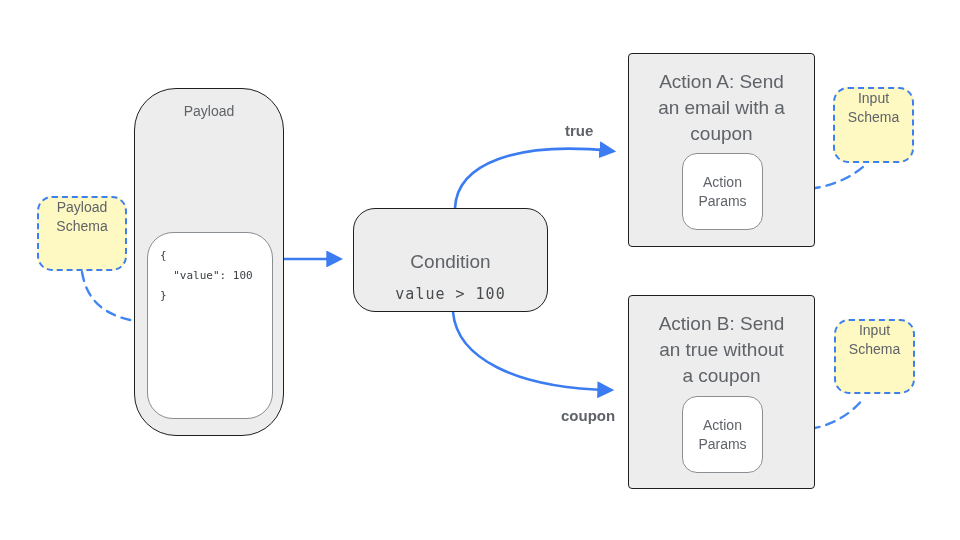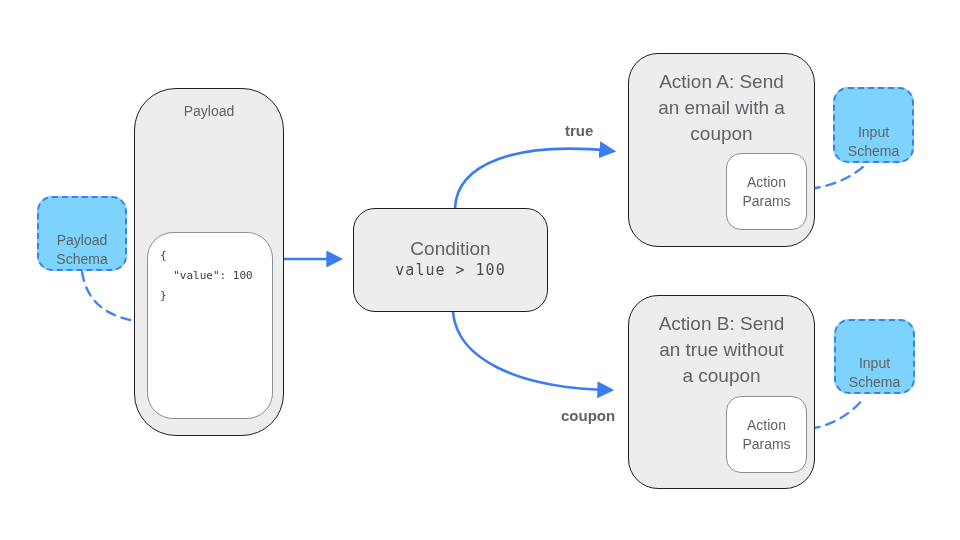--- a/index.html
+++ b/index.html
@@ -47,60 +47,60 @@
   .payload-box pre {
     margin: 0;
     padding: 13px 0 0 12px;
     font-family: "DejaVu Sans Mono", monospace;
     font-size: 11px;
     line-height: 20px;
     color: #3c4043;
     white-space: pre;
   }
   .condition { left: 353px; top: 208px; width: 195px; height: 104px; border-radius: 22px; }
-  .condition .node-title { margin-top: 27px; }
+  .condition .node-title { margin-top: 40px; }
   .condition-expr {
+    margin-top: 11px;
     font-family: "DejaVu Sans Mono", monospace;
     font-size: 15px;
     letter-spacing: 1px;
     color: #4a4d50;
   }
-  .action { width: 187px; height: 194px; border-radius: 30px; }
+  .action { width: 187px; height: 194px; border-radius: 4px; }
   .action-a { left: 628px; top: 53px; }
   .action-b { left: 628px; top: 295px; }
   .action .node-title { margin-top: 15px; font-size: 19px; line-height: 26px; }
   .params-box {
     position: absolute;
     left: 53px; top: 99px;
     width: 81px; height: 77px;
     background: #ffffff;
     border: 1px solid #8a8f94;
     border-radius: 15px;
     box-sizing: border-box;
     display: flex;
     align-items: center;
     justify-content: center;
-    margin-left: 44px;
   }
   .action-b .params-box { top: 100px; }
   .params-label {
     white-space: pre-line;
     font-size: 14px;
     line-height: 19px;
     color: #5f6368;
     text-align: center;
   }
   .schema {
     position: absolute;
-    background: #7dd3fc;
+    background: #fef9c3;
     border: 2.5px dashed #3d7ff2;
     border-radius: 15px;
     box-sizing: border-box;
     display: flex;
-    align-items: flex-end;
+    align-items: flex-start;
     justify-content: center;
   }
   .schema-label {
     white-space: pre-line;
     font-size: 14px;
     line-height: 19px;
     color: #5f6368;
     text-align: center;
   }
   .payload-schema { left: 37px; top: 196px; width: 90px; height: 75px; }

